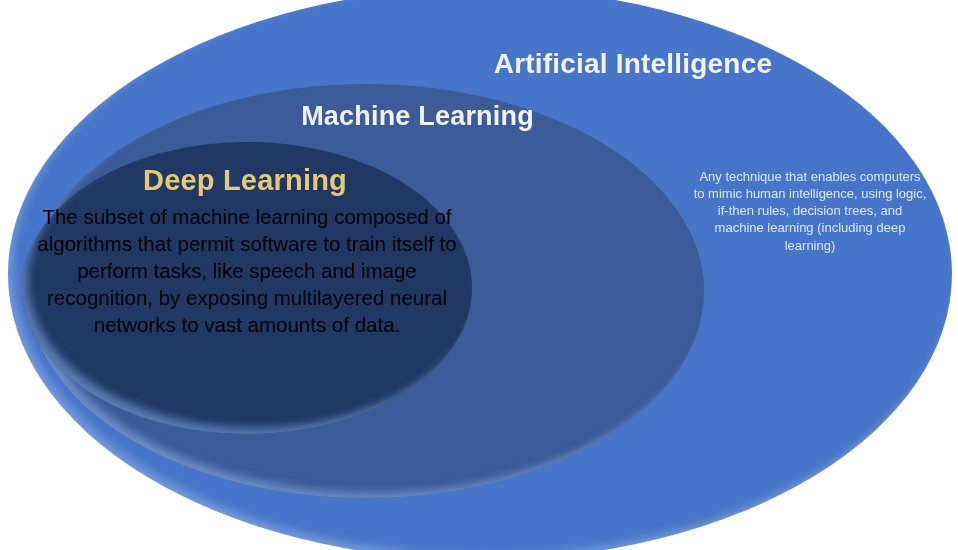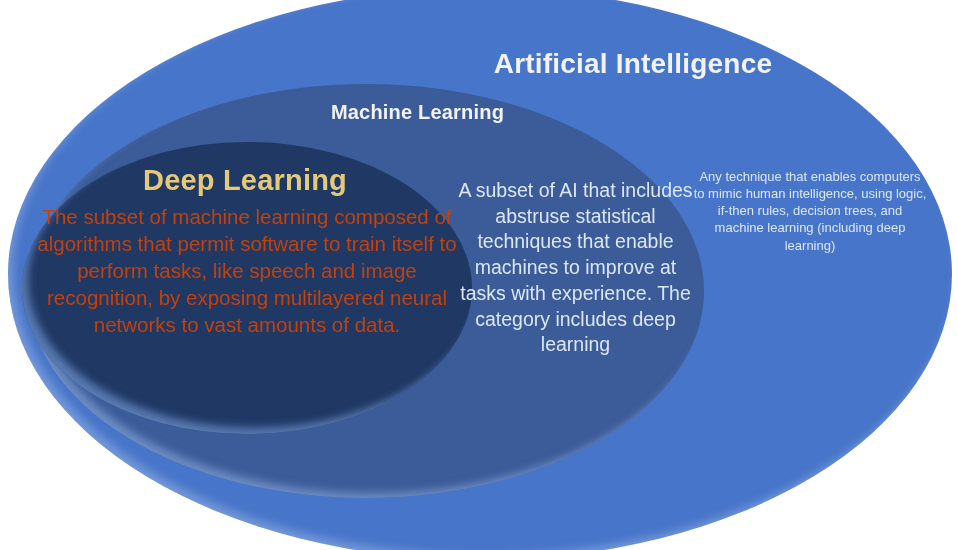--- a/index.html
+++ b/index.html
@@ -56,41 +56,41 @@
   .title-ai {
     left: 448px;
     top: 48px;
     width: 370px;
     font-size: 28px;
   }
   .title-ml {
     left: 265px;
     top: 101px;
     width: 305px;
-    font-size: 20px;
+    font-size: 27px;
   }
   .title-dl {
     left: 110px;
     top: 164px;
     width: 270px;
     font-size: 29px;
     color: #e5c97a;
     text-align: center;
   }
   .body-text {
     font-size: 20px;
     line-height: 1.32;
     color: #dce7f5;
   }
   .body-dl {
     left: 27px;
     top: 203px;
     width: 440px;
     font-size: 20.5px;
-    color: #c2410c;
+    color: #000000;
   }
   .body-ml {
     left: 458px;
     top: 178px;
     width: 235px;
     font-size: 19.5px;
   }
   .body-ai {
     left: 693px;
     top: 168px;
@@ -110,17 +110,16 @@
   <div class="ellipse ellipse-dl"></div>
 
   <div class="label title title-ai">Artificial Intelligence</div>
 
   <div class="label title title-ml">Machine Learning</div>
 
   <div class="label title title-dl">Deep Learning</div>
 
   <div class="label body-text body-dl">The subset of machine learning composed of algorithms that permit software to train itself to perform tasks, like speech and image recognition, by exposing multilayered neural networks to vast amounts of data.</div>
 
-  <div class="label body-text body-ml">A subset of AI that includes abstruse statistical techniques that enable machines to improve at tasks with experience. The category includes deep learning</div>
 
   <div class="label body-text body-ai">Any technique that enables computers to mimic human intelligence, using logic, if-then rules, decision trees, and machine learning (including deep learning)</div>
 
 </div>
 
 </body></html>

